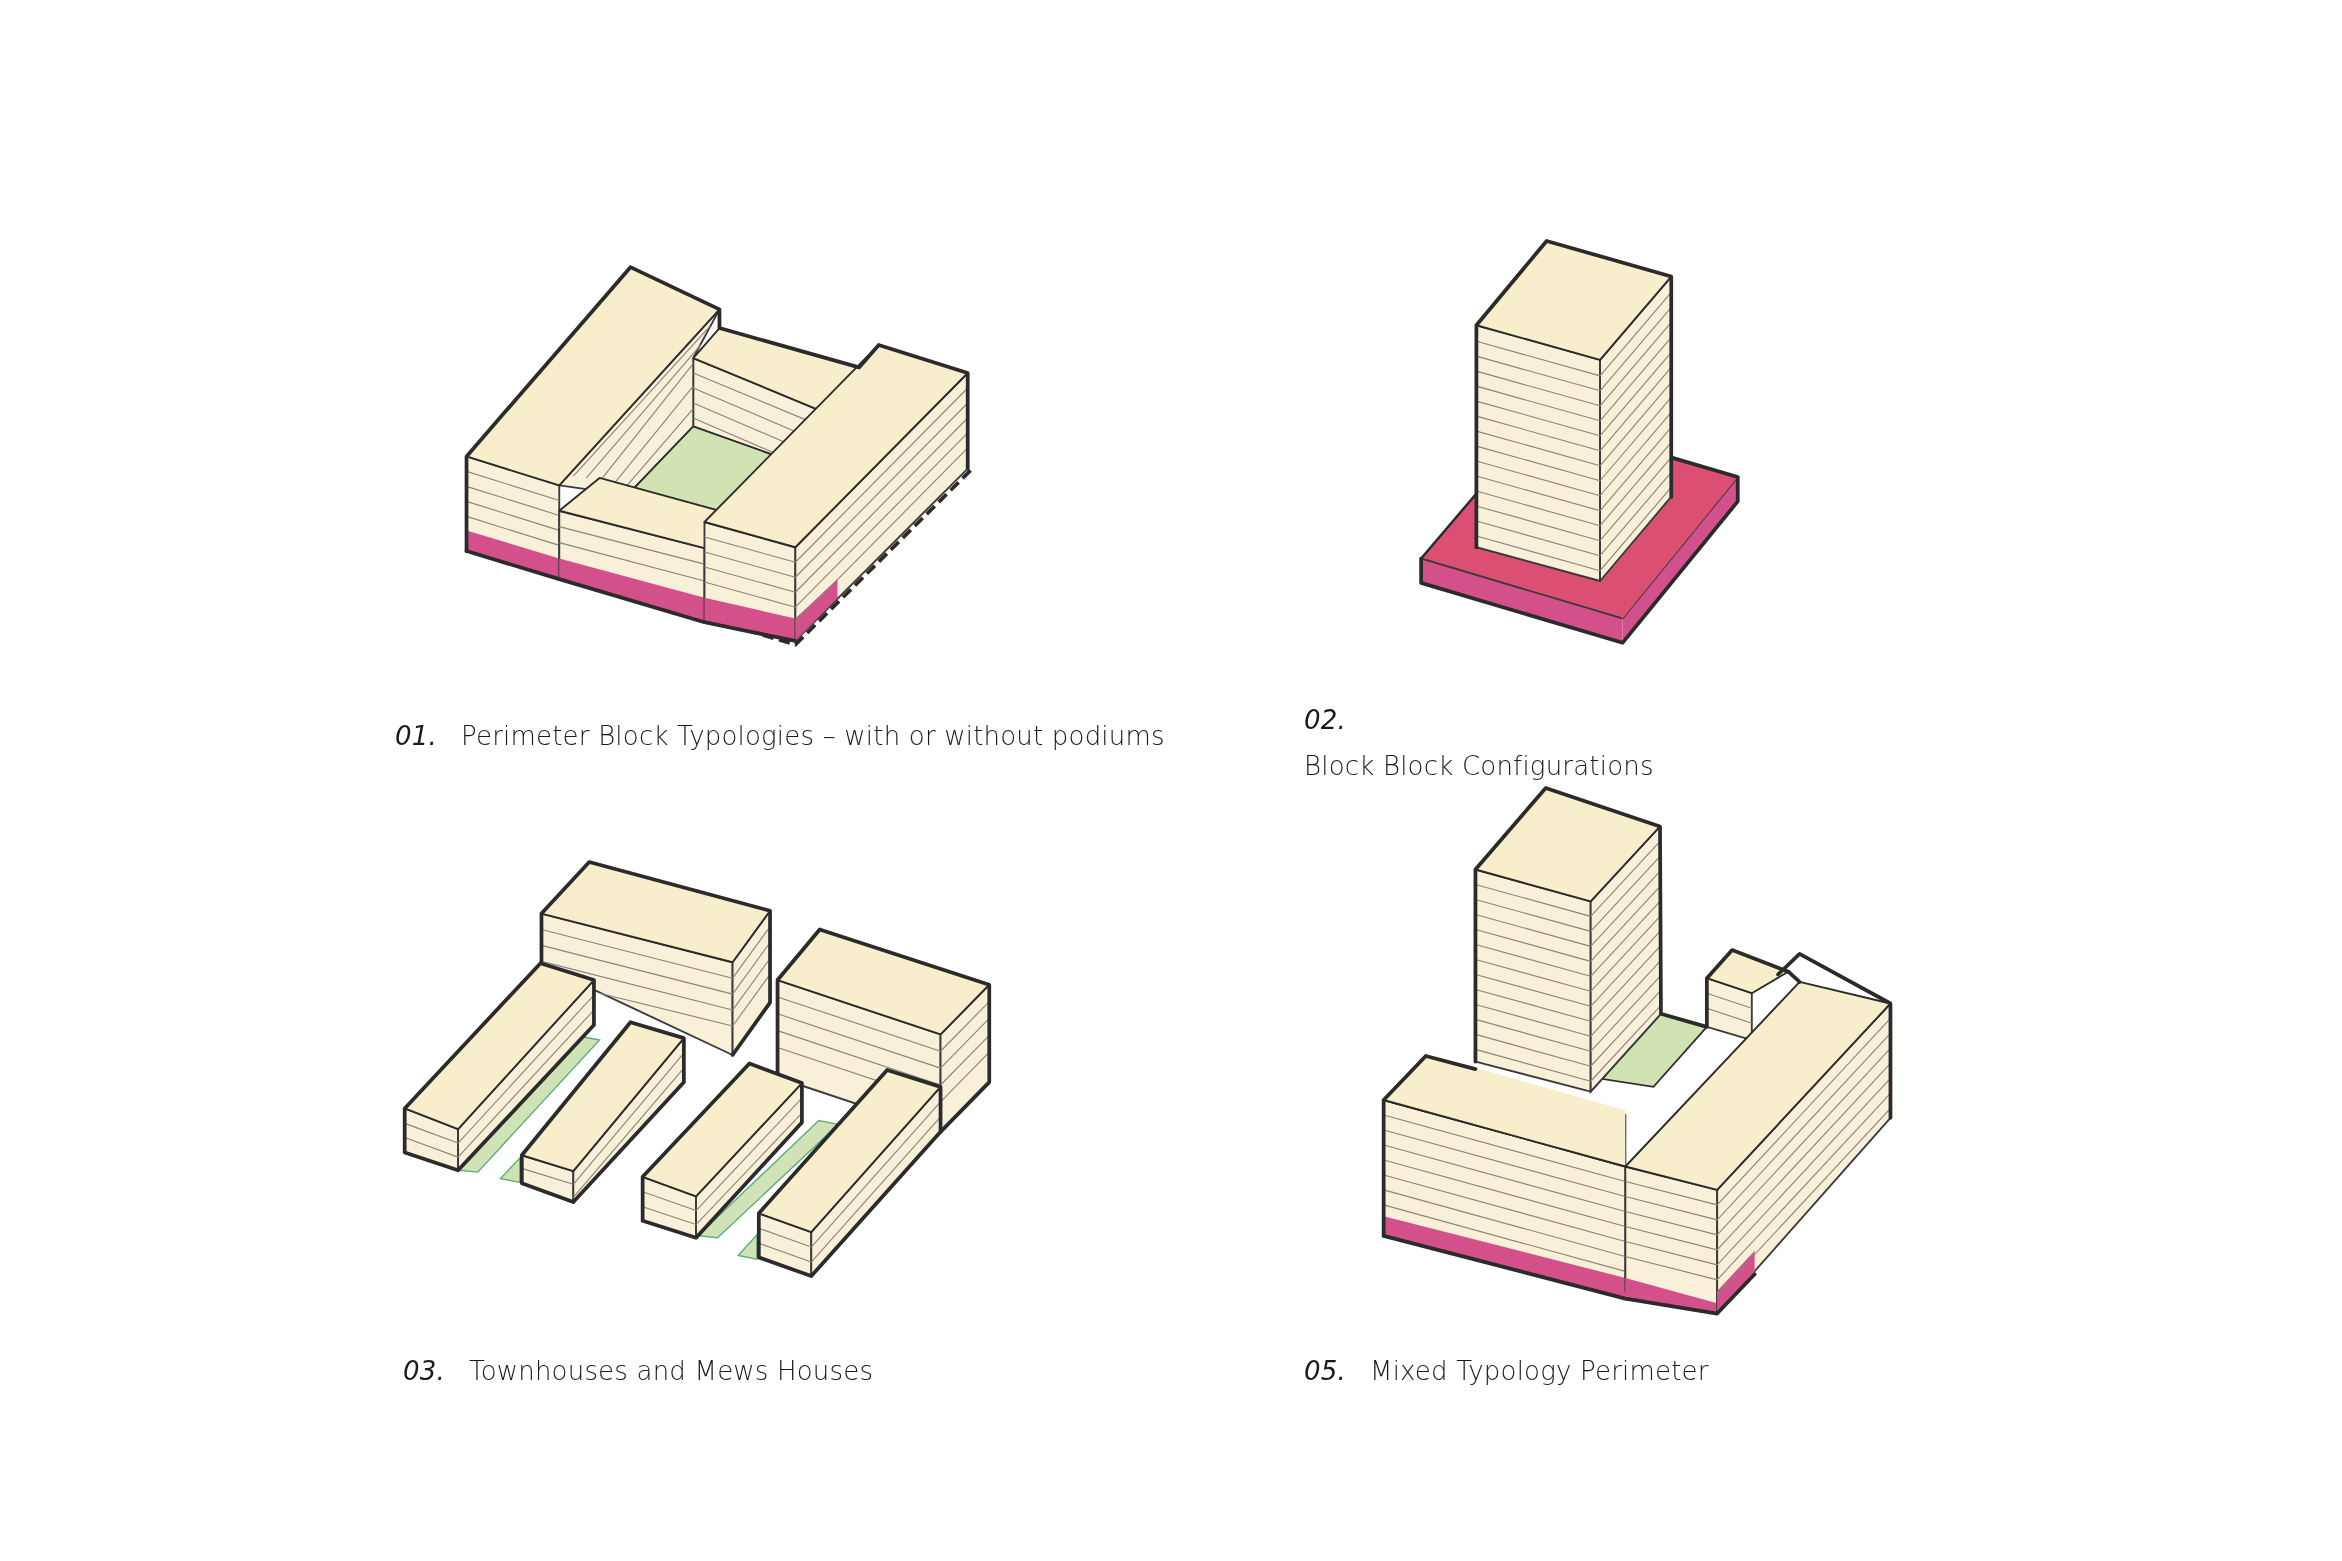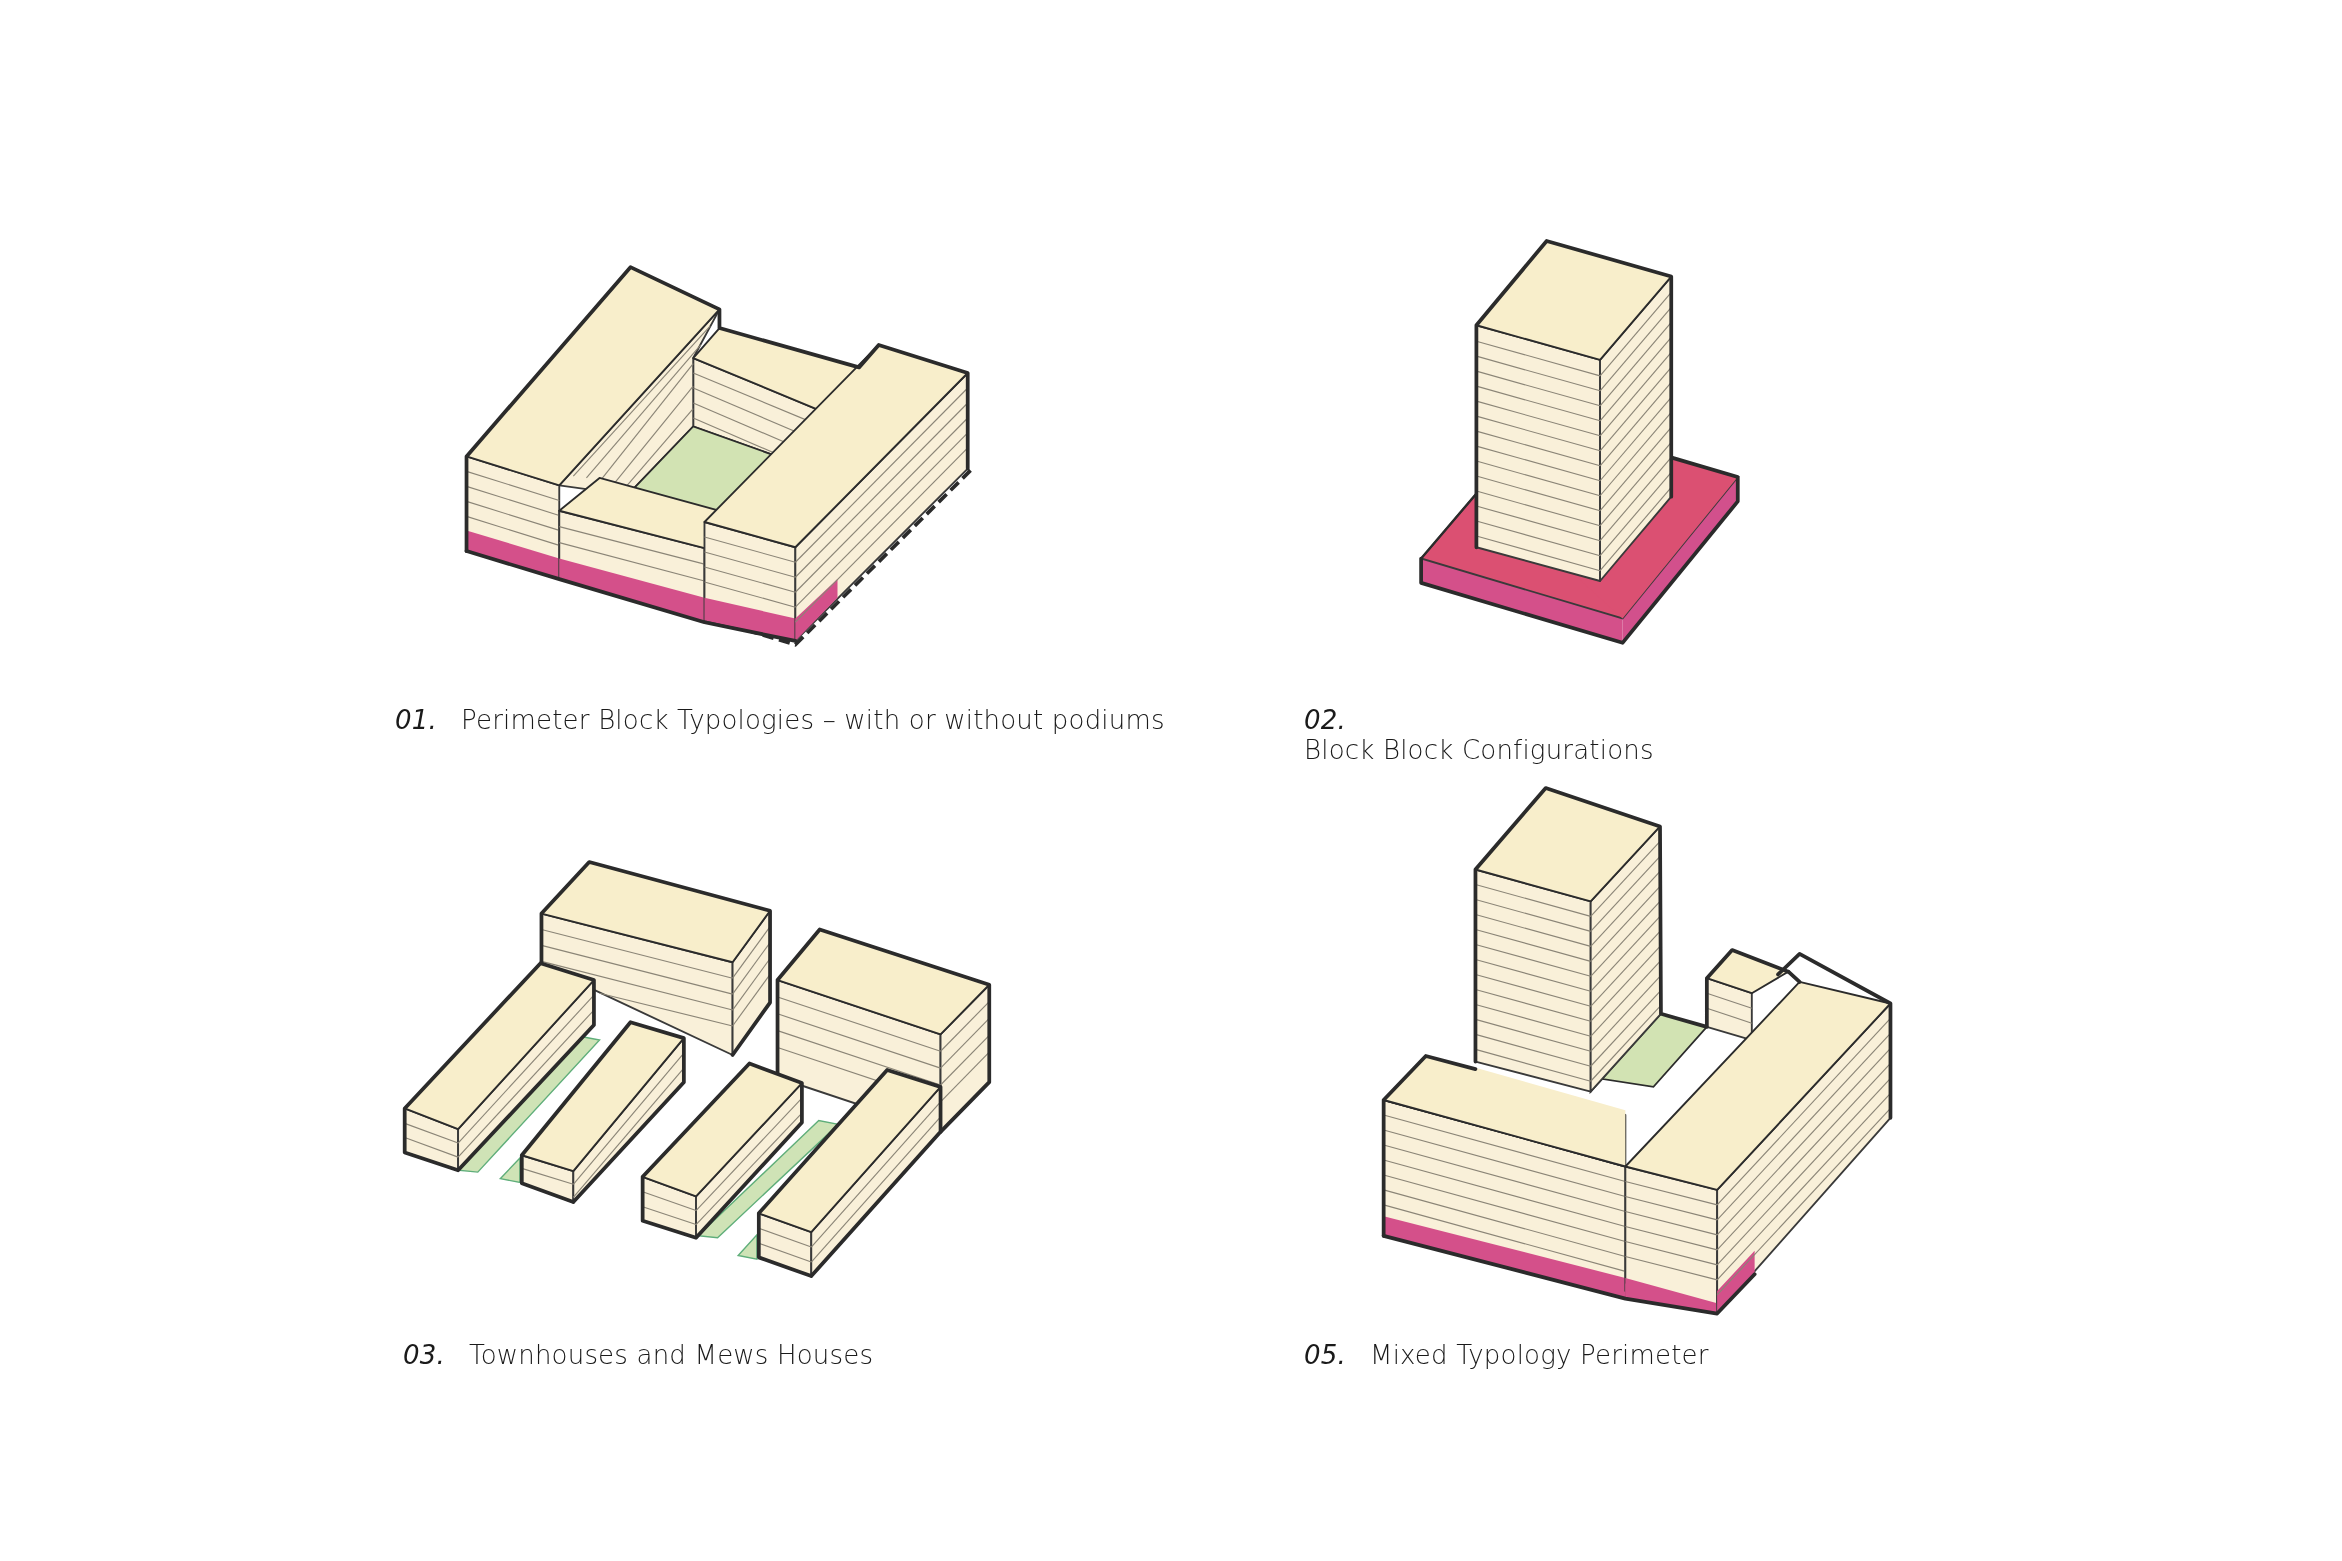--- a/index.html
+++ b/index.html
@@ -1,20 +1,20 @@
 <!DOCTYPE html>
 <html style="font-size:15px"><head>
 <meta charset="utf-8">
 <style>
   html, body { margin:0; padding:0; background:#ffffff; }
   body { width:2342px; height:1562px; position:relative; overflow:hidden; font-family:"Liberation Sans", sans-serif; }
   .diagram-svg { position:absolute; left:0; top:0; width:2342px; height:1562px; }
   .caption { position:absolute; display:flex; align-items:baseline; color:#1a1a1a; font-size:26px; font-family:"DejaVu Sans", sans-serif; font-weight:300; letter-spacing:0.2px; }
   .caption .num { display:inline-block; width:66px;font-style:italic; }
-  .caption .label { white-space:nowrap; }
+  .caption .label { white-space:nowrap;margin-top:16px; }
   .bldg-top { fill:#f8eecb; stroke:#2b2b2b; stroke-width:2; stroke-linejoin:round; }
   .bldg-wall { fill:#f9f0d9; stroke:#3a3a3a; stroke-width:2; stroke-linejoin:round; }
   .floor-line { stroke:#8b8577; stroke-width:1.2; fill:none; }
   .outline { fill:none; stroke:#2b2b2b; stroke-width:4; stroke-linejoin:round; stroke-linecap:round; }
   .courtyard { fill:#d2e3b3; stroke:#2b2b2b; stroke-width:1.8; }
   .podium-wall { fill:#d4508a; }
   .podium-top { fill:#db5072; stroke:#3a3a3a; stroke-width:2; }
   .garden-strip { fill:#cfe3b6; stroke:#5fae7a; stroke-width:1.5; }
   .ground-dash { fill:none; stroke:#2b2b2b; stroke-width:4; stroke-dasharray:12 6; }
 </style>

